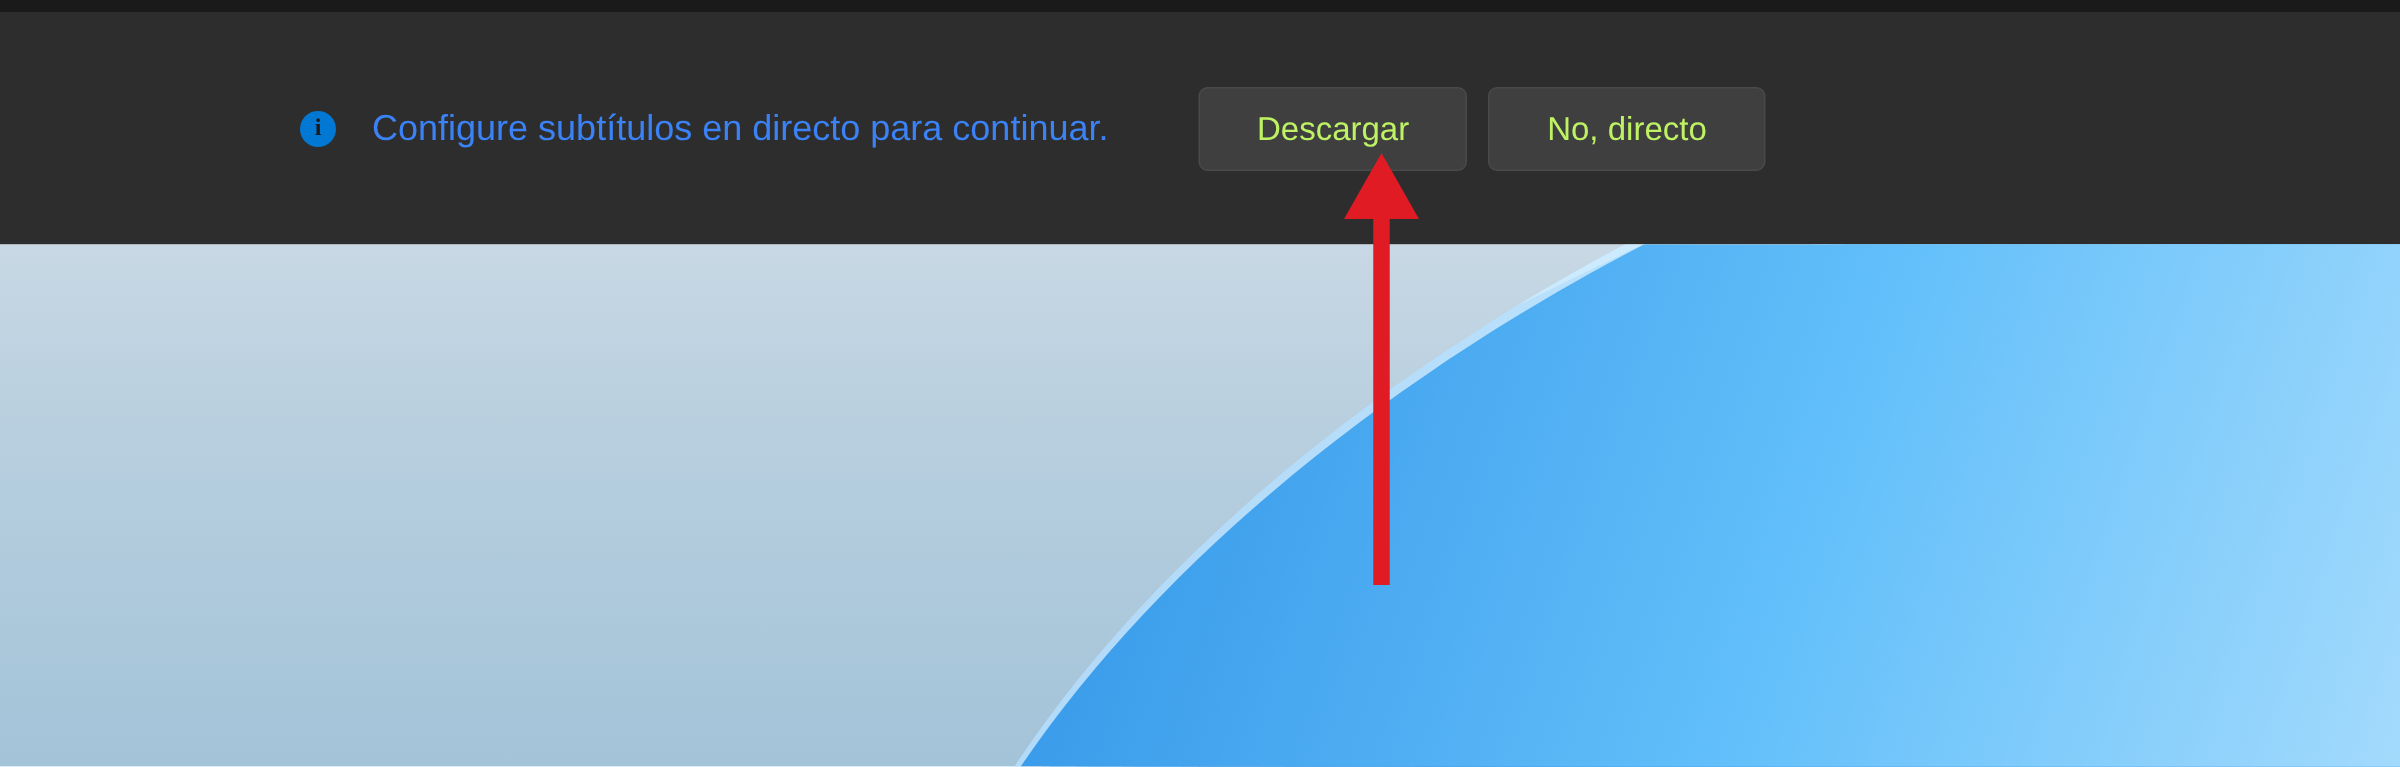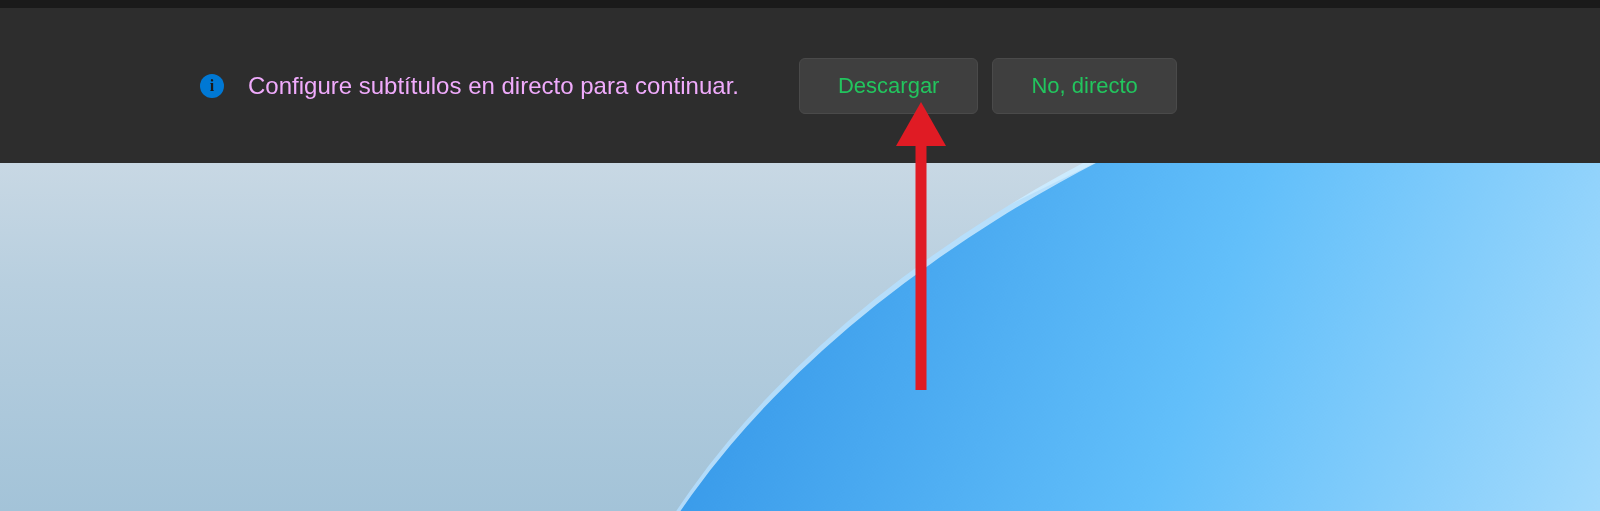--- a/index.html
+++ b/index.html
@@ -40,36 +40,36 @@
     }
     
     .info-icon-inner {
       color: #1a1a1a;
       font-weight: bold;
       font-size: 16px;
       font-family: Georgia, serif;
     }
     
     .message-text {
-      color: #f0abfc;
+      color: #3b82f6;
       font-size: 24px;
       font-weight: 400;
       flex-shrink: 0;
     }
     
     .button-group {
       display: flex;
       gap: 14px;
       margin-left: 60px;
     }
     
     .btn {
       background: #3f3f3f;
       border: 1px solid #4a4a4a;
-      color: #22c55e;
+      color: #bef264;
       font-size: 22px;
       font-weight: 400;
       padding: 14px 38px;
       border-radius: 6px;
       cursor: pointer;
       font-family: inherit;
     }
     
     .wallpaper {
       width: 100%;

